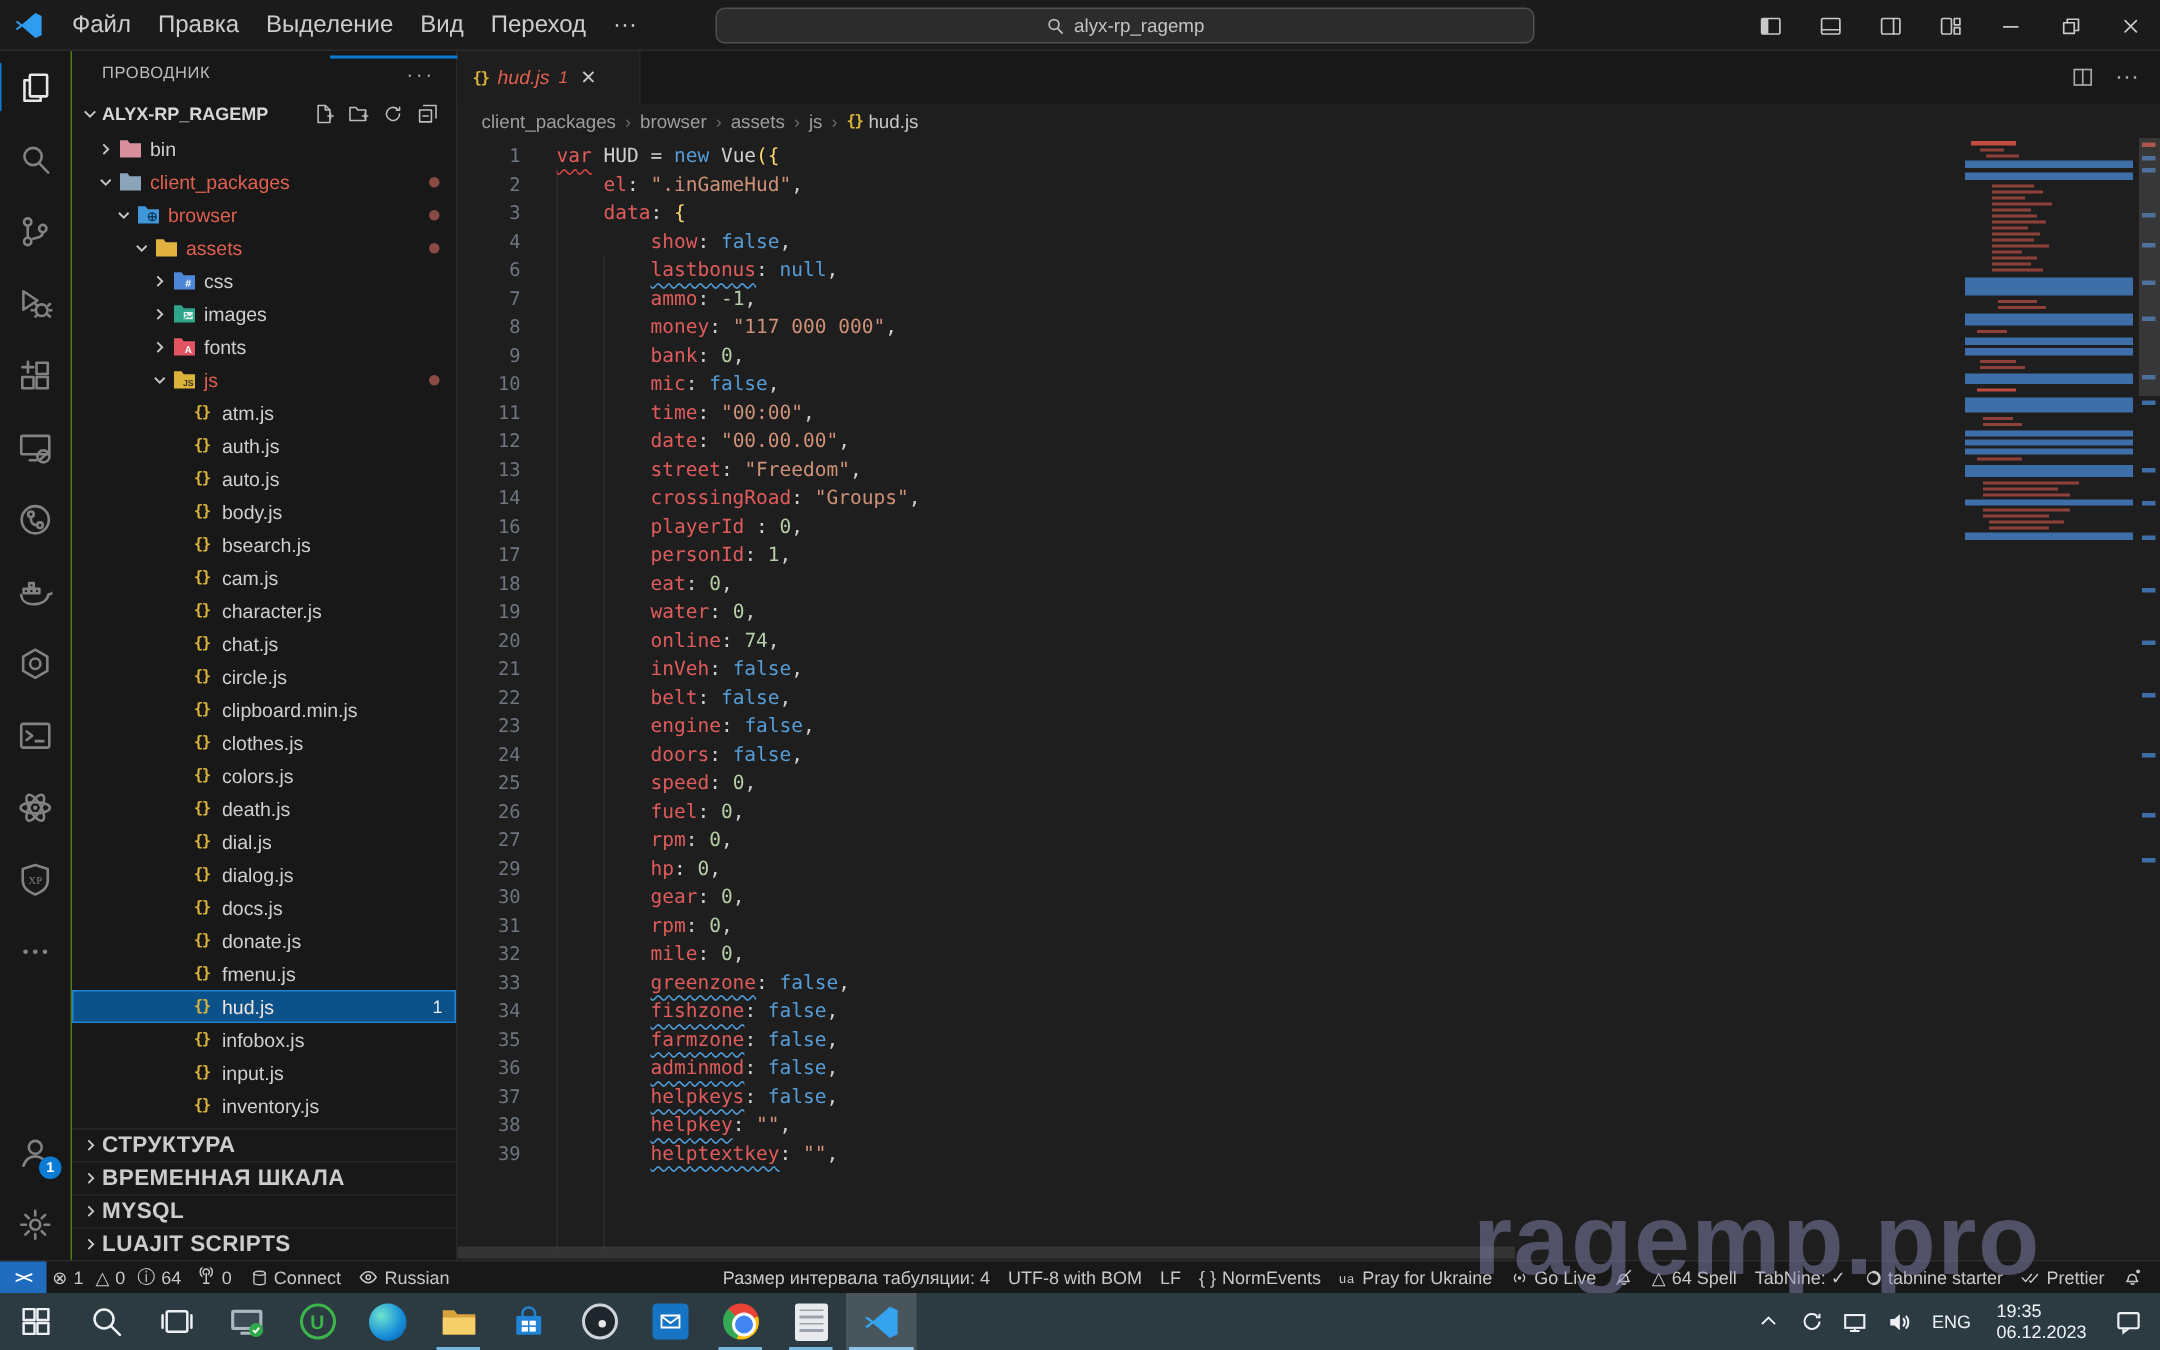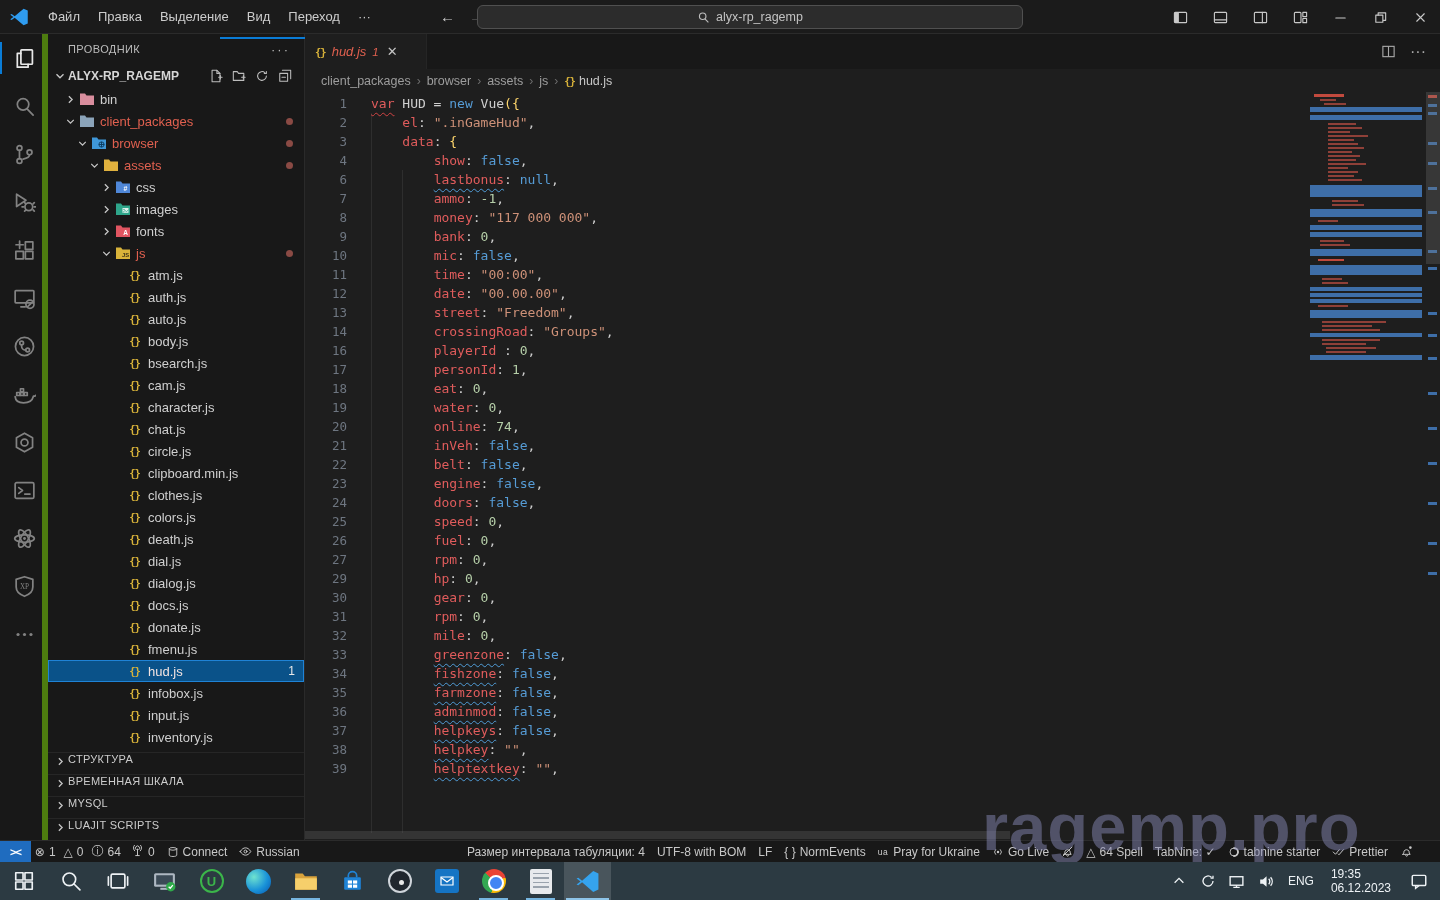--- a/index.html
+++ b/index.html
@@ -3,33 +3,33 @@
 <meta charset="utf-8">
 <style>
   *{margin:0;padding:0;box-sizing:border-box}
   html,body{width:1440px;height:900px;overflow:hidden;background:#1e1e1e;
     font-family:"Liberation Sans","DejaVu Sans",sans-serif;color:#cccccc;-webkit-font-smoothing:antialiased}
   svg{display:block}
 
   
   #titlebar{height:34px;background:#1b1b1b;border-bottom:1px solid #2b2b2b;display:flex;align-items:center;position:relative}
   #vscode-logo{width:20px;height:20px;margin:0 10px 0 9px}
-  .menu-item{padding:0 9px;font-size:13px;color:#cccccc;line-height:34px;cursor:default}
+  .menu-item{padding:0 9px;font-size:16px;color:#cccccc;line-height:34px;cursor:default}
   #nav-arrows{display:flex;gap:14px;margin-left:60px;font-size:15px}
   #nav-back{color:#cfcfcf}#nav-fwd{color:#6d6d6d}
   #cmd-center{position:absolute;left:477px;top:5px;width:546px;height:24px;background:#2c2c2c;
     border:1px solid #505050;border-radius:6px;display:flex;align-items:center;justify-content:center;
     font-size:12.5px;color:#c3c3c3;gap:6px}
   #win-icons{position:absolute;right:0;top:0;height:34px;display:flex;align-items:center}
   .wicon{width:40px;height:34px;display:flex;align-items:center;justify-content:center;color:#c9c9c9}
   .wicon svg{stroke:#c9c9c9}
 
   
   #main{display:flex;height:806px;position:relative}
-  #activitybar{width:48px;background:#181818;display:flex;flex-direction:row;align-items:flex-start;position:relative;border-right:6px solid #4d7c0f}
+  #activitybar{width:48px;background:#181818;display:flex;flex-direction:column;align-items:flex-end;position:relative;border-right:1px solid #4d7c0f}
   .ab-item{width:48px;height:48px;display:flex;align-items:center;justify-content:center;color:#828282;position:relative}
   .ab-item.active{color:#e7e7e7}
   .ab-item.active::before{content:'';position:absolute;left:0;top:8px;bottom:8px;width:2px;background:#0a7cd6}
   #ab-bottom{margin-top:auto;display:flex;flex-direction:column;align-items:center}
   .ab-badge{position:absolute;right:6px;bottom:6px;min-width:15px;height:15px;border-radius:8px;background:#0a7cd6;
     color:#fff;font-size:9.5px;display:flex;align-items:center;justify-content:center;font-weight:bold}
 
   
   #sidebar{width:257px;background:#181818;position:relative;border-right:1px solid #2a2a2a;font-size:13px}
   #sb-progress{position:absolute;top:3px;left:172px;width:85px;height:2px;background:#0a7cd6;z-index:4}
@@ -44,21 +44,21 @@
   .trow{height:22px;display:flex;align-items:center;position:relative;cursor:default}
   .trow .lbl{margin-left:5px;white-space:nowrap;color:#cfcfcf}
   .trow .lbl.mod{color:#e0604f}
   .trow .dot{position:absolute;right:11px;width:7px;height:7px;border-radius:50%;background:#8a4a44}
   .trow .fbadge{position:absolute;right:9px;font-size:12px;color:#e8e8e8}
   .trow.sel{background:#0a5289;outline:1px solid #1f83d6;outline-offset:-1px}
   .trow.sel .lbl{color:#f1e3e1}
   .ficon{flex:none;display:flex;align-items:center;justify-content:center;width:17px}
   .jsico{color:#d9b33a;font-family:"DejaVu Sans Mono",monospace;font-size:10.5px;font-weight:bold;letter-spacing:-1px}
   #sb-sections{position:absolute;left:0;right:0;bottom:0}
-  .sb-sec{height:22px;display:flex;align-items:flex-start;border-top:1px solid #262626;font-size:11px;font-weight:normal;
+  .sb-sec{height:22px;display:flex;align-items:center;border-top:1px solid #262626;font-size:15px;font-weight:bold;
     letter-spacing:.3px;color:#cccccc;padding-left:4px}
 
   
   #editor{flex:1;background:#1e1e1e;display:flex;flex-direction:column;position:relative}
   #tabbar{height:35px;background:#181818;display:flex;align-items:stretch;position:relative}
   #tab-active{width:122px;background:#1e1e1e;display:flex;align-items:center;gap:6px;padding:0 8px 0 10px;border-right:1px solid #252525}
   #tab-label{font-style:italic;color:#e0604f;font-size:13px}
   #tab-badge{color:#e0604f;font-size:11.5px;font-style:italic}
   #tab-close{color:#c5c5c5;font-size:13px;margin-left:2px}
   #tab-actions{margin-left:auto;display:flex;align-items:center;gap:14px;padding-right:14px;color:#a9a9a9}
@@ -79,21 +79,21 @@
   #ruler{position:absolute;top:0;right:0;width:14px;bottom:0;z-index:2}
   .rmark{position:absolute;left:2px;width:9px;height:3px}
   #vthumb{position:absolute;top:0;right:0;width:14px;height:172px;background:rgba(121,121,121,.28);z-index:3}
   #hthumb{position:absolute;left:0;bottom:1px;height:8px;width:705px;background:rgba(121,121,121,.25);z-index:3}
 
   
   #statusbar{height:22px;background:#181818;border-top:1px solid #2b2b2b;display:flex;align-items:center;font-size:12px;color:#c8c8c8;position:relative;z-index:10}
   .st-item{display:flex;align-items:center;gap:4px;padding:0 6px;height:22px;white-space:nowrap}
   #st-remote{background:#1f6cbf;color:#fff;padding:0 10px;font-weight:bold;font-size:11px;letter-spacing:-1px}
   #st-left{display:flex;align-items:center}
-  #st-right{margin-left:auto;display:flex;align-items:flex-start;padding-right:21px}
+  #st-right{margin-left:auto;display:flex;align-items:flex-start;padding-right:6px}
   .st-ico{display:flex;align-items:center}
   .ua-pre{font-size:8.5px;letter-spacing:.5px;margin-right:1px;color:#cfcfcf}
 
   
   #watermark{position:absolute;left:982px;top:788px;font-size:67px;font-weight:bold;letter-spacing:1px;
     color:rgba(132,134,178,.5);z-index:20;font-family:"Liberation Sans",sans-serif}
 
   
   #taskbar{height:38px;background:#2c3a42;display:flex;align-items:stretch;position:relative;z-index:30}
   .tb-item{width:47px;display:flex;align-items:center;justify-content:center;position:relative}

